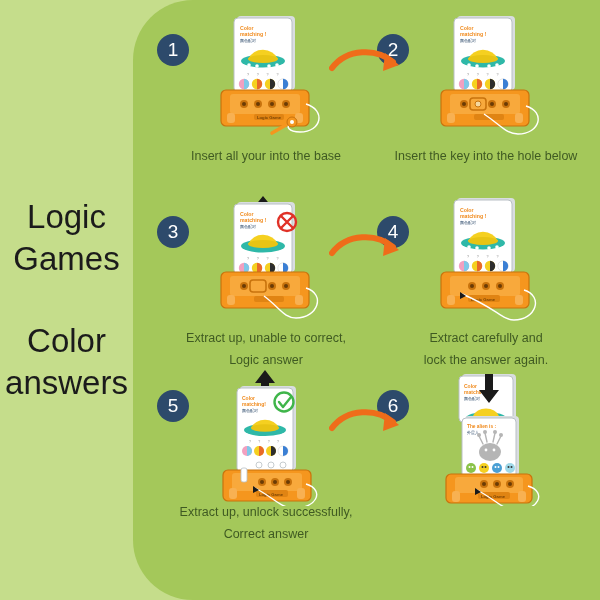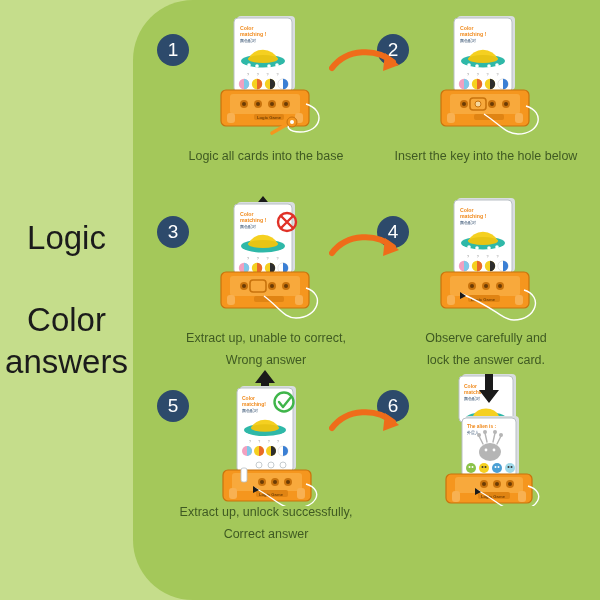--- a/index.html
+++ b/index.html
@@ -91,20 +91,21 @@
 </style>
 </head>
 <body>
 
 <div id="root">
 
   <div id="panel"></div>
 
   <div id="leftcol">
     <div class="headline">Logic</div>
+    <div class="headline">Games</div>
     <div class="headline-gap"></div>
     <div class="headline">Color</div>
     <div class="headline">answers</div>
   </div>
 
   <div id="steps">
 
     <div class="step step-col-a step-row-1">
       <div class="badge">1</div>
       <div class="art">
@@ -155,21 +156,21 @@
 
           <g>
             <path d="M106 90 C126 96 122 118 100 118 C88 118 86 112 90 110" fill="none" stroke="#ffffff" stroke-width="1.4"></path>
             <path d="M72 119 l14 -8" stroke="#f5961e" stroke-width="3.6" stroke-linecap="round"></path>
             <circle cx="92" cy="108" r="5" fill="#f5961e" stroke="#c8730d" stroke-width="1"></circle>
             <circle cx="92" cy="108" r="2" fill="#ffffff"></circle>
           </g>
         </svg>
       </div>
       <div class="caption">
-        <span>Logic all cards into the base</span>
+        <span>Insert all your into the base</span>
       </div>
     </div>
 
     <div class="step step-col-b step-row-1">
       <div class="badge">2</div>
       <div class="art">
         <svg viewBox="0 0 132 128" width="132" height="128">
           <g>
             <rect x="37" y="2" width="58" height="74" rx="4" fill="#d9dde0"></rect>
             <rect x="34" y="4" width="58" height="74" rx="4" fill="#ffffff" stroke="#b9c0c5" stroke-width="1"></rect>
@@ -265,21 +266,21 @@
             <rect x="95" y="99" width="8" height="10" rx="3" fill="#f8b152"></rect>
           </g>
           <g>
             <rect x="50" y="84" width="16" height="12" rx="3" fill="none" stroke="#c8730d" stroke-width="1.6"></rect>
             <path d="M106 92 C126 98 118 122 96 122 C84 122 80 112 64 100" fill="none" stroke="#ffffff" stroke-width="1.4"></path>
           </g>
         </svg>
       </div>
       <div class="caption">
         <span class="l2">Extract up, unable to correct,</span>
-        <span class="l2">Wrong answer</span>
+        <span class="l2">Logic answer</span>
       </div>
     </div>
 
     <div class="step step-col-b step-row-2">
       <div class="badge">4</div>
       <div class="art">
         <svg viewBox="0 0 132 128" width="132" height="128">
           <g>
             <rect x="37" y="2" width="58" height="74" rx="4" fill="#d9dde0"></rect>
             <rect x="34" y="4" width="58" height="74" rx="4" fill="#ffffff" stroke="#b9c0c5" stroke-width="1"></rect>
@@ -317,22 +318,22 @@
             <rect x="27" y="99" width="8" height="10" rx="3" fill="#f8b152"></rect>
             <rect x="95" y="99" width="8" height="10" rx="3" fill="#f8b152"></rect>
           </g>
           <g>
             <path d="M104 94 C124 100 116 124 94 124 C82 124 76 112 42 98" fill="none" stroke="#ffffff" stroke-width="1.4"></path>
             <path d="M40 96 l6 4 l-6 3 z" fill="#1a1a1a"></path>
           </g>
         </svg>
       </div>
       <div class="caption">
-        <span class="l2">Observe carefully and</span>
-        <span class="l2">lock the answer card.</span>
+        <span class="l2">Extract carefully and</span>
+        <span class="l2">lock the answer again.</span>
       </div>
     </div>
 
     <div class="step step-col-a step-row-3">
       <div class="badge">5</div>
       <div class="art">
         <svg viewBox="0 0 132 136" width="132" height="136">
           <g>
             <path d="M65 0 l10 13 h-6 v12 h-8 v-12 h-6 z" fill="#1a1a1a"></path>
           </g>

